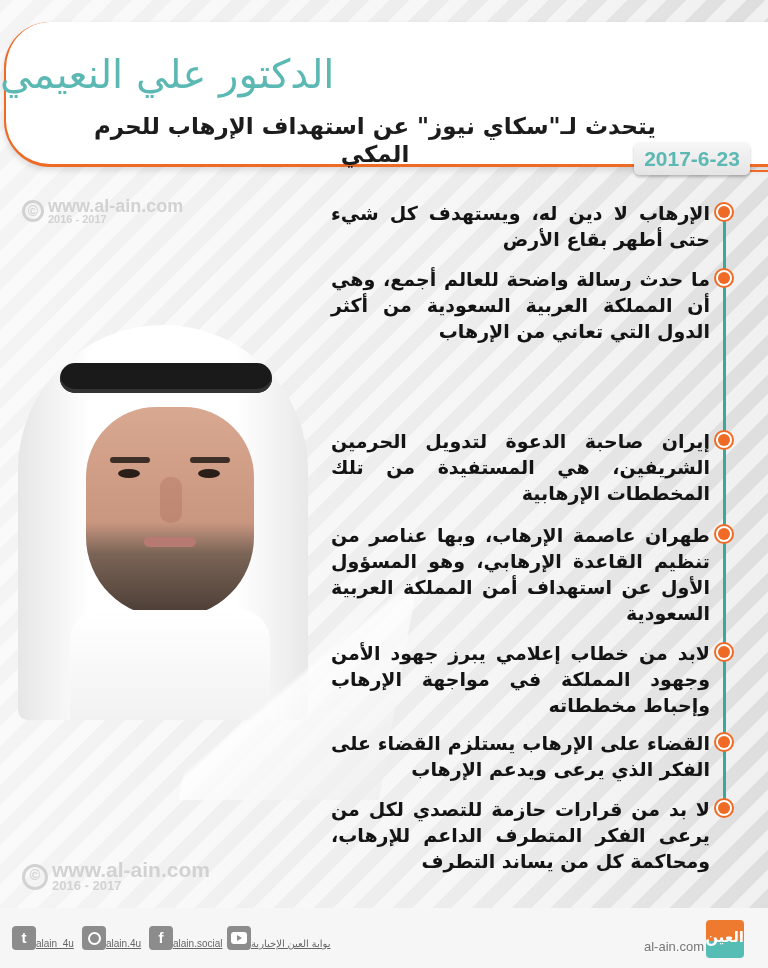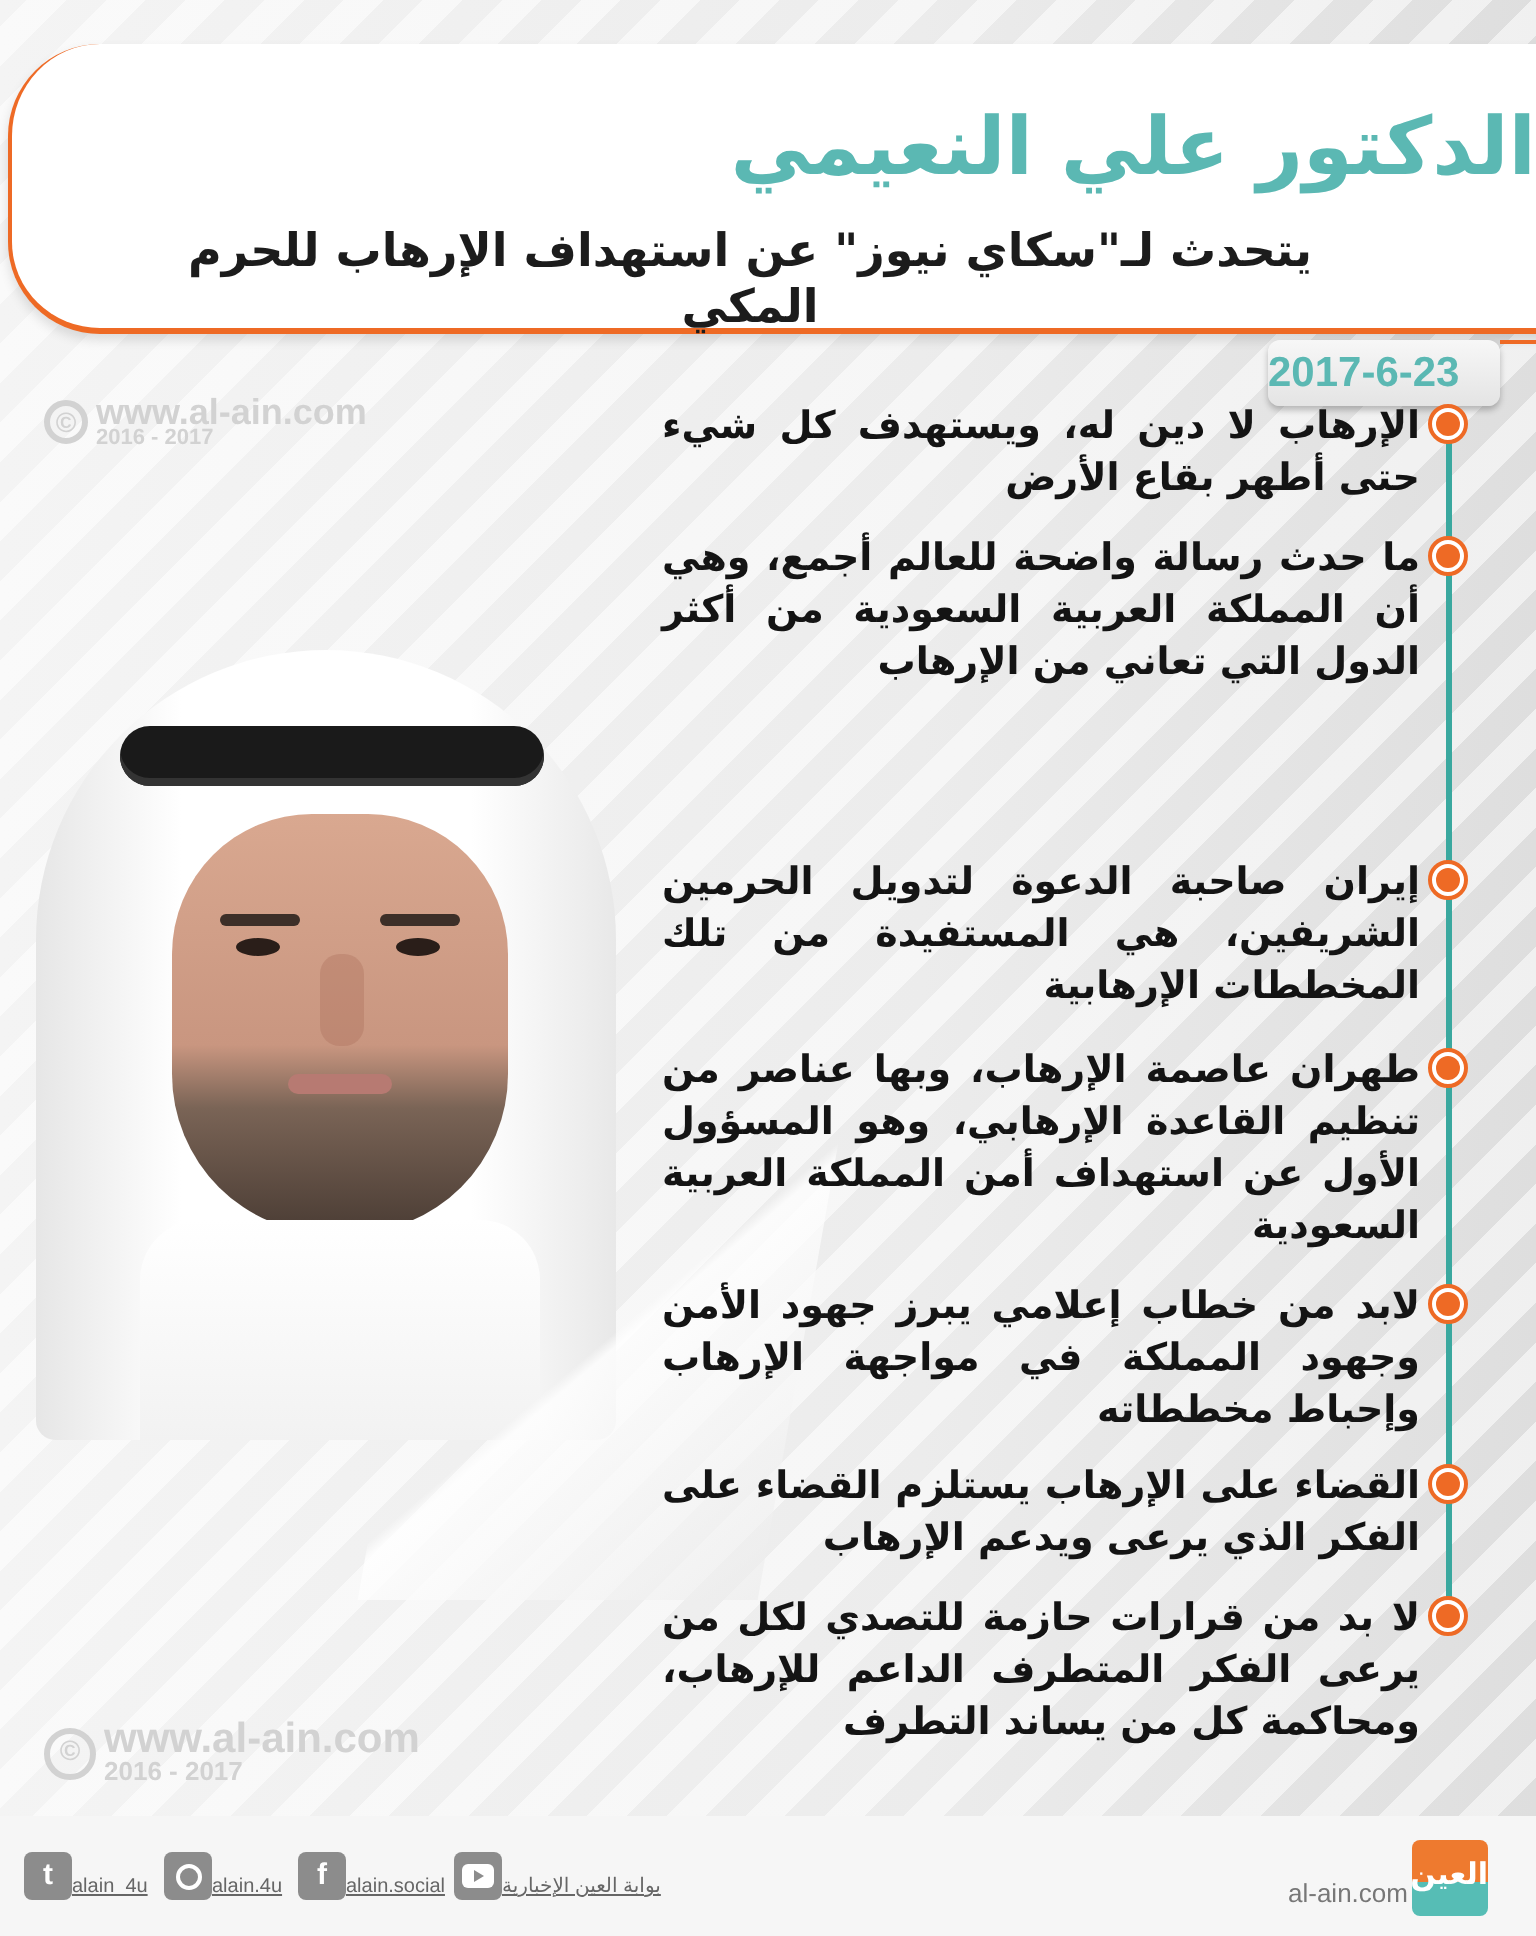--- a/index.html
+++ b/index.html
@@ -17,44 +17,44 @@
     .header-card {
       position: absolute; left: 4px; top: 22px; width: 800px; height: 145px;
       background: #ffffff;
       border-radius: 46px 0 0 46px;
       border-bottom: 3px solid #ee6a25;
       border-left: 2px solid #ee6a25;
       box-shadow: 0 3px 6px rgba(0,0,0,0.12);
     }
     .title {
       position: absolute; left: 0; width: 768px; top: 52px;
-      text-align: right; direction: rtl;
-      font-size: 40px; font-weight: bold; color: #5bb8b3;
+      text-align: left; direction: rtl;
+      font-size: 40px; font-weight: normal; color: #5bb8b3;
       line-height: 44px;
     }
     .subtitle {
       position: absolute; left: 60px; width: 630px; top: 112px;
       text-align: center; direction: rtl;
       font-size: 23px; font-weight: bold; color: #1c1c1c;
       line-height: 28px;
     }
 
     
     .date-line {
       position: absolute; left: 750px; top: 170px; width: 18px; height: 2px;
       background: #ee6a25;
     }
     .date-badge {
-      position: absolute; left: 634px; top: 170px; width: 116px; height: 33px;
+      position: absolute; left: 634px; top: 142px; width: 116px; height: 33px;
       background: linear-gradient(180deg, #f7f7f7 0%, #e4e4e4 100%);
       border-radius: 6px;
       box-shadow: 0 2px 3px rgba(0,0,0,0.25);
       color: #5bb8b3; font-size: 21px; font-weight: bold;
       font-family: "Liberation Sans", sans-serif;
-      line-height: 33px;
+      text-align: center; line-height: 33px;
     }
 
     
     .watermark {
       position: absolute; left: 22px; color: #d2d2d2;
       font-family: "Liberation Sans", sans-serif; font-weight: bold;
     }
     .watermark .copy {
       position: absolute; left: 0; top: 2px; width: 22px; height: 22px;
       border: 3px solid #d2d2d2; border-radius: 50%;

